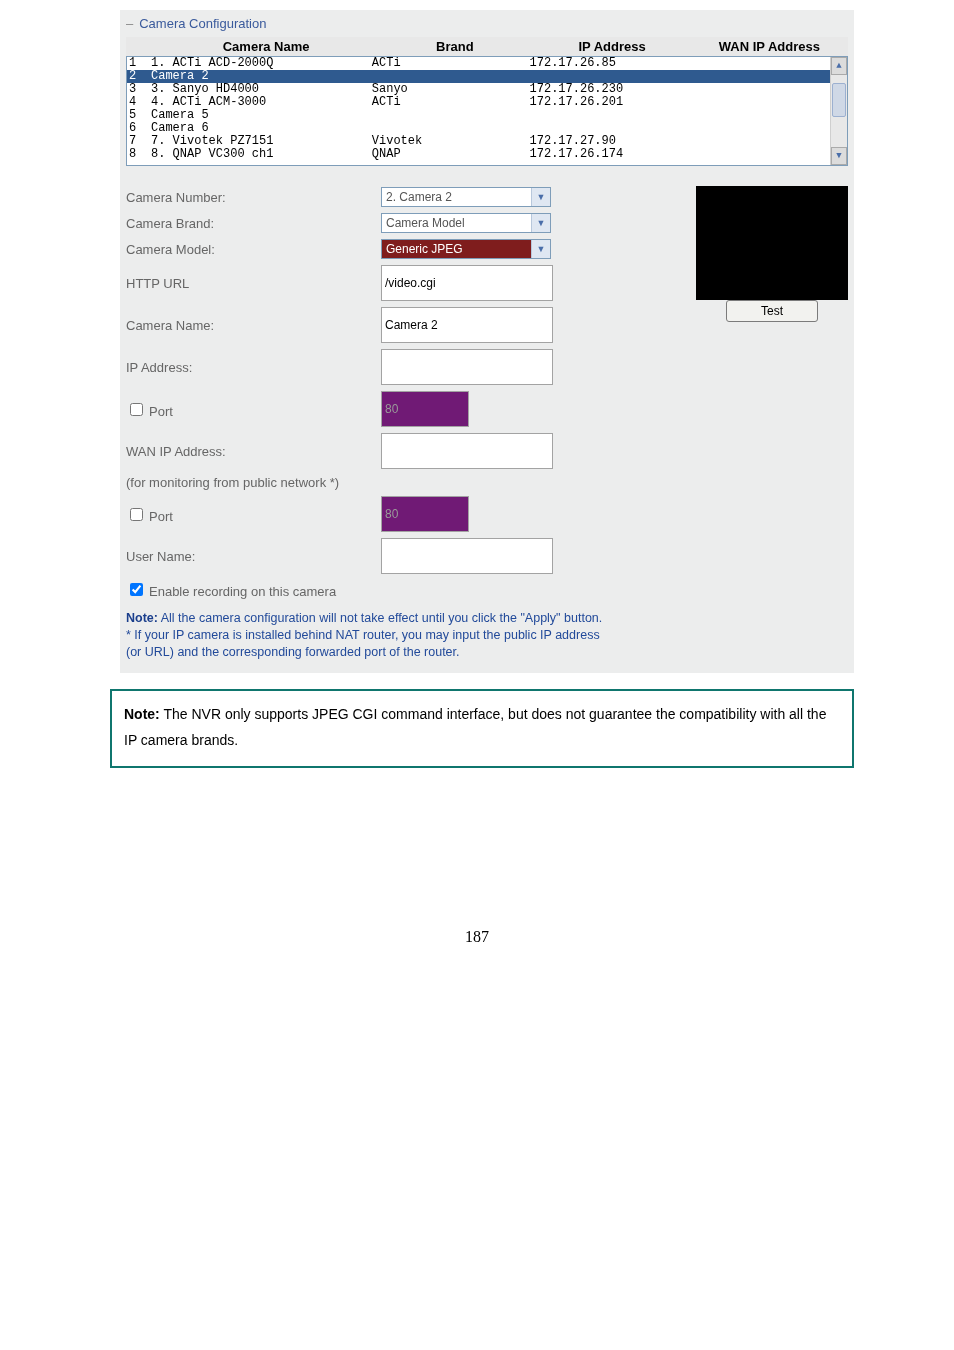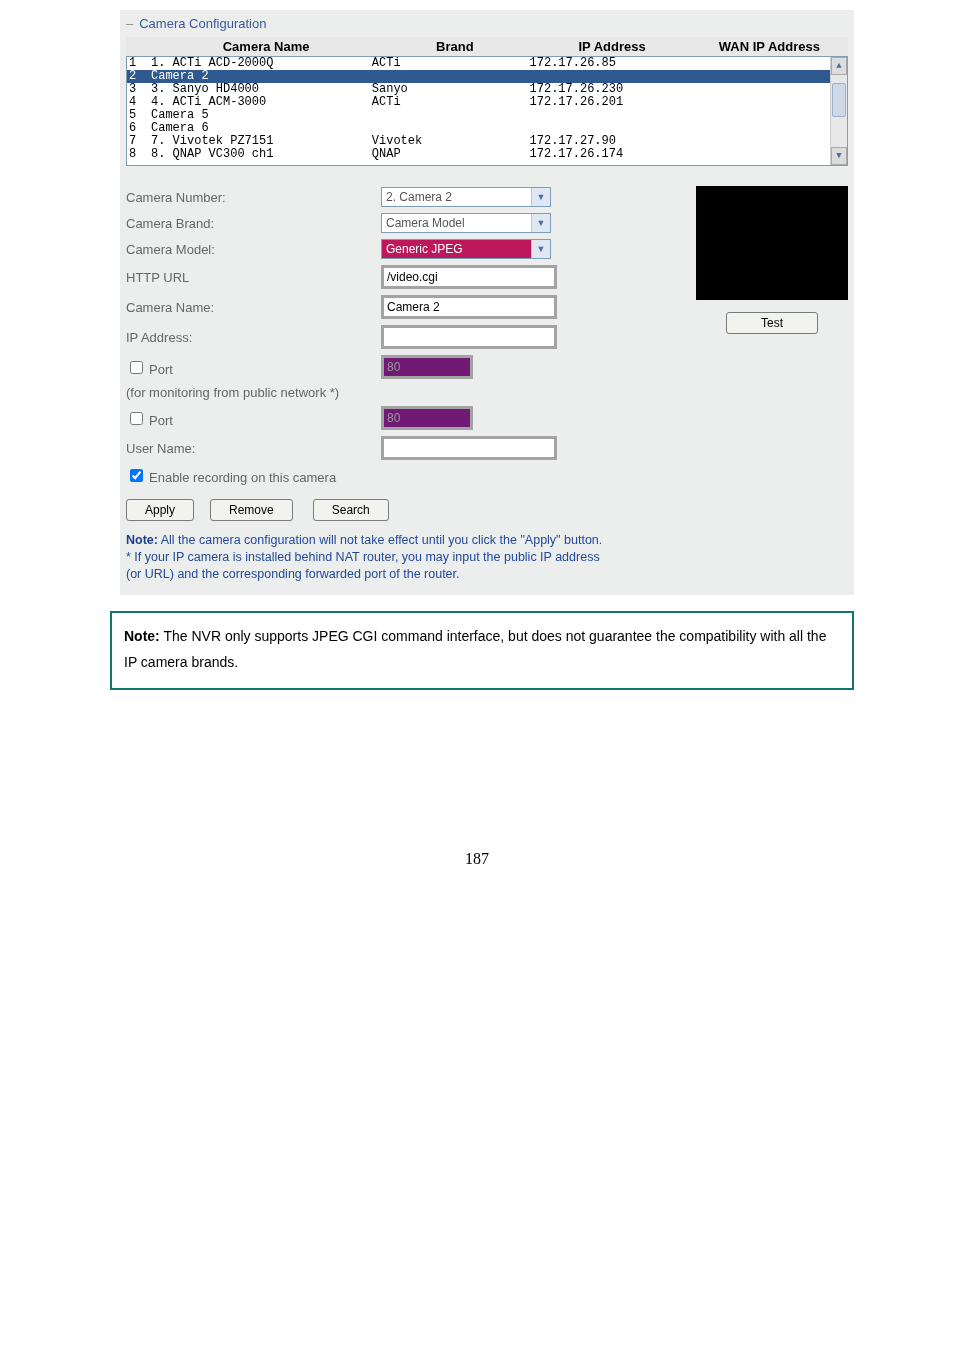--- a/index.html
+++ b/index.html
@@ -83,43 +83,43 @@
   .form-row {
     display:flex;
     align-items:center;
     padding:3px 0;
   }
   .form-row .label { width:255px; color:#666;}
   .form-row input[type=text], .form-row input[type=password] {
     font-family: Verdana, Arial, sans-serif;
     font-size:12px;
     height:18px;
-    padding:0 3px;
-    border:3px solid #a3a3a3;
+    padding:8px 3px;
+    border:1px solid #a3a3a3;
     background:#fff;
   }
   .form-row input.disabled { background:#701a75; color:#999;}
   .select {
     display:flex; align-items:center;
     border:1px solid #7e9db9; background:#fff; height:20px;
     width:170px; box-sizing:border-box;
   }
-  .select.hl { background:#be185d; color:#fff;}
+  .select.hl { background:#7f1d1d; color:#fff;}
   .select .val { flex:1; padding:0 4px; font-size:12px; overflow:hidden;}
   .select .arrow {
     width:18px; height:18px; background:#dfe7f2; border-left:1px solid #b8c8dc;
     display:flex; align-items:center; justify-content:center; color:#4a6ea9; font-size:9px;
   }
   .select.hl .arrow { background:#dfe7f2; color:#4a6ea9;}
   .cb { margin-right:6px; }
   .preview {
     width:150px; height:112px; background:#000; border:1px solid #000;
   }
   .right-col {
-    display:flex; flex-direction:column; align-items:center; gap:12px;
+    display:flex; flex-direction:column; align-items:center; gap:0;
     margin-top:2px;
   }
   .btn-row { margin-top:8px;}
   .winbtn {
     height:22px; font-family:Verdana,Arial,sans-serif; font-size:12px;
     background:#f2f2ef; border:1px solid #7b7b7b; border-radius:3px;
     padding:0 18px; cursor:pointer;
   }
   .note1 {
     margin:8px 0 2px 0; color:#224a9a; font-size:12.5px; line-height:1.35;
@@ -214,47 +214,44 @@
         <div class="form-row">
           <div class="label">IP Address:</div>
           <input type="text" style="width: 164px;" value="">
         </div>
 
         <div class="form-row">
           <div class="label"><input type="checkbox" class="cb" style=""><span>Port</span></div>
           <input type="text" class="disabled" style="width: 80px;" value="80">
         </div>
 
+        <div class="form-row">
+          <div class="label">WAN IP Address:</div>
+          <input type="text" style="width: 164px;" value="">
+        </div>
 
         <div class="form-row">
           <div class="label" style="width:auto">(for monitoring from public network *)</div>
         </div>
 
         <div class="form-row">
           <div class="label"><input type="checkbox" class="cb" style=""><span>Port</span></div>
           <input type="text" class="disabled" style="width: 80px;" value="80">
         </div>
 
         <div class="form-row">
           <div class="label">User Name:</div>
           <input type="text" style="width: 164px;" value="">
         </div>
 
 
         <div class="form-row">
           <div class="label" style="width:auto"><input type="checkbox" class="cb" checked="" style=""><span>Enable recording on this camera</span></div>
         </div>
 
-        <div class="form-row btn-row">
-          <button class="winbtn">Apply</button>
-          <span style="width:16px;display:inline-block"></span>
-          <button class="winbtn">Remove</button>
-          <span style="width:20px;display:inline-block"></span>
-          <button class="winbtn">Search</button>
-        </div>
 
       </div>
       <div class="right-col">
         <div class="preview"></div>
         <button class="winbtn" style="padding:0 34px">Test</button>
       </div>
     </div>
   </div>
 
   <div class="note1">

